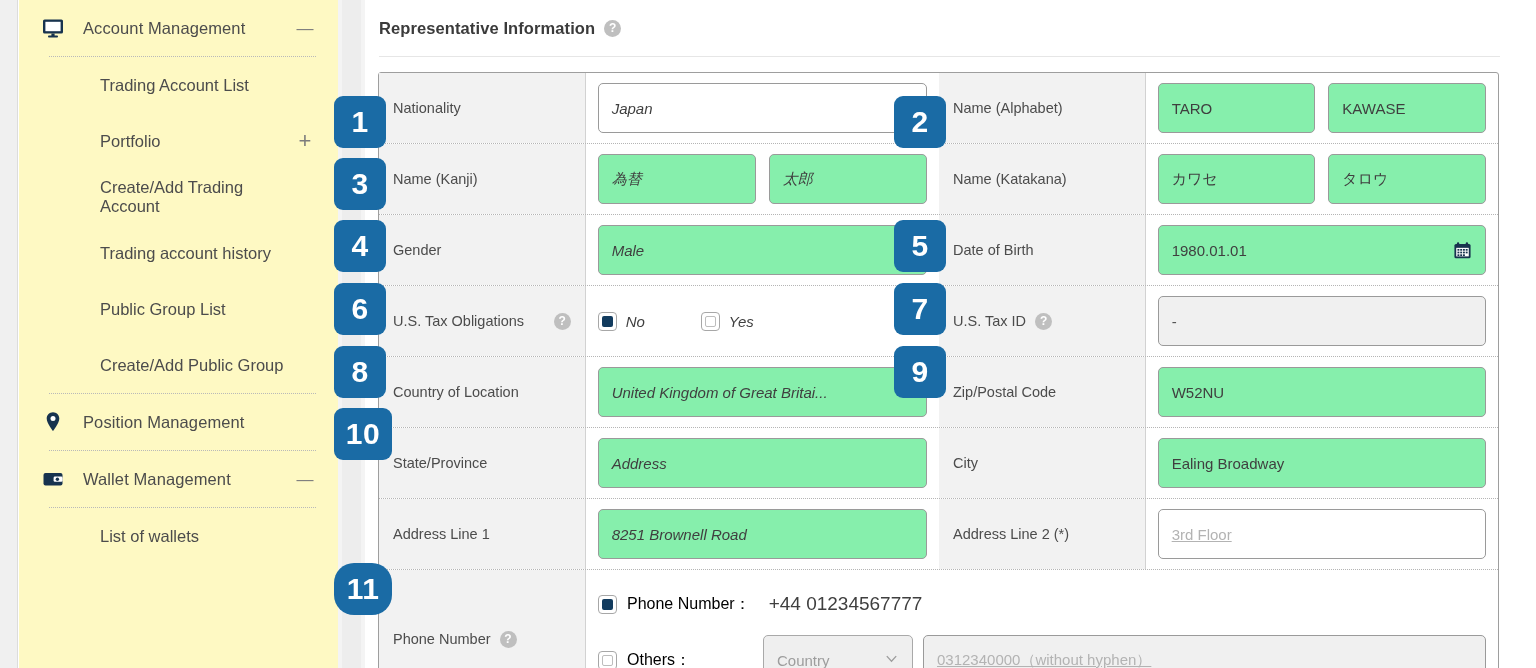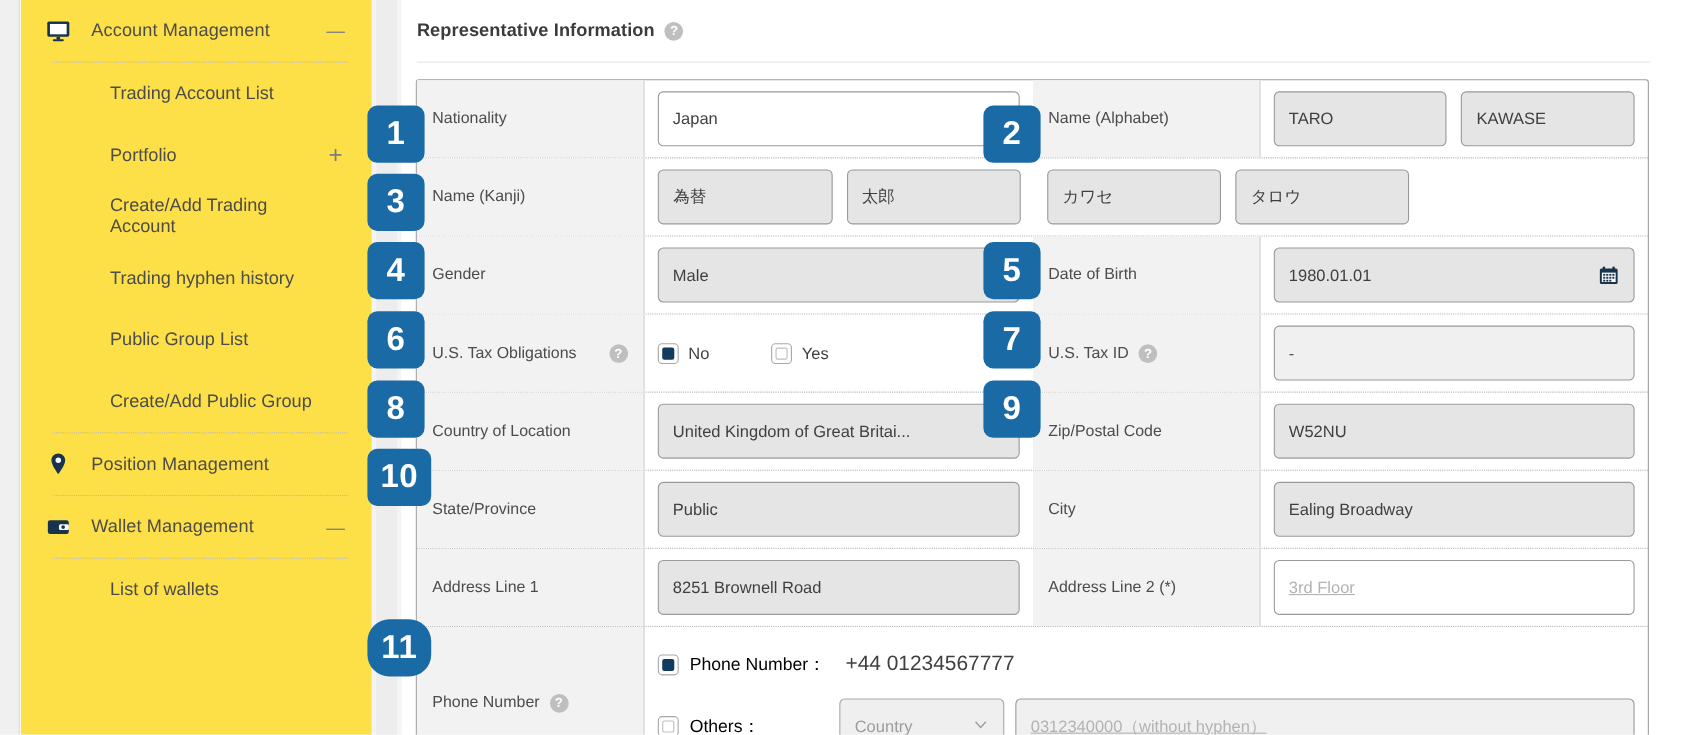--- a/index.html
+++ b/index.html
@@ -14,21 +14,21 @@
 
   
   #left-gutter{
     position:absolute; left:0; top:0; width:18px; height:668px;
     background:#f0f0f0; border-right:1px solid #dcdcdc;
   }
 
   
   #sidebar{
     position:absolute; left:19px; top:0; width:319px; height:668px;
-    background:#fde047; overflow:hidden;
+    background:#fef9c3; overflow:hidden;
   }
   .nav-group-head{
     display:flex; align-items:center; height:56px; padding:0 22px 0 22px;
   }
   .nav-group-head .ico{ width:32px; display:flex; align-items:center; color:#17334e; }
   .nav-group-head .lbl{
     flex:1; font-size:16.5px; color:#4c4c4c; padding-left:10px; letter-spacing:.1px;
   }
   .nav-group-head .tgl{
     width:22px; text-align:center; color:#7d7d7d; font-size:17px; line-height:1;
@@ -82,26 +82,26 @@
   .trow{ display:flex; border-bottom:1px dotted #b5b5b5; }
   .trow:last-child{ border-bottom:none; }
   .th{
     background:#f2f2f2; border-right:1px solid #d2d2d2;
     display:flex; align-items:center;
     font-size:14.5px; color:#4c4c4c; padding:0 14px;
   }
   .th.w1{ width:207px; }
   .th.w2{ width:207px; }
   .td{ display:flex; align-items:center; padding:10px 12px; gap:13px; }
-  .td.w1{ width:354px; }
+  .td.w1{ width:354px;font-style:italic; }
   .td.w2{ width:353px; }
 
   .fld{
     height:50px; border:1px solid #9a9a9a; border-radius:5px;
-    background:#e5e5e5; display:flex; align-items:center;
+    background:#86efac; display:flex; align-items:center;
     padding:0 13px; font-size:15px; color:#3f3f3f;
   }
   .fld.white{ background:#ffffff; }
   .fld.grey{ background:#f0f0f0; color:#555; }
   .fld.grow{ flex:1; }
   .fld.ph{ color:#b3b3b3;text-decoration:underline; }
 
   .fld .cal{ margin-left:auto; display:flex; align-items:center; color:#17334e; }
 
   
@@ -166,21 +166,21 @@
   </div>
   <div class="nav-item">
     <span class="lbl">Portfolio</span>
     <span class="plus">+</span>
   </div>
   <div class="nav-item">
     <span class="lbl">Create/Add Trading Account</span>
     <span class="plus"></span>
   </div>
   <div class="nav-item">
-    <span class="lbl">Trading hyphen history</span>
+    <span class="lbl">Trading account history</span>
     <span class="plus"></span>
   </div>
   <div class="nav-item">
     <span class="lbl">Public Group List</span>
     <span class="plus"></span>
   </div>
   <div class="nav-item">
     <span class="lbl">Create/Add Public Group</span>
     <span class="plus"></span>
   </div>
@@ -244,20 +244,21 @@
         <div class="fld grow">KAWASE</div>
       </div>
     </div>
 
     <div class="trow">
       <div class="th w1">Name (Kanji)</div>
       <div class="td w1">
         <div class="fld grow">為替</div>
         <div class="fld grow">太郎</div>
       </div>
+      <div class="th w2">Name (Katakana)</div>
       <div class="td w2">
         <div class="fld grow">カワセ</div>
         <div class="fld grow">タロウ</div>
       </div>
     </div>
 
     <div class="trow">
       <div class="th w1">Gender</div>
       <div class="td w1">
         <div class="fld grow">Male</div>
@@ -326,21 +327,21 @@
       </div>
       <div class="th w2">Zip/Postal Code</div>
       <div class="td w2">
         <div class="fld grow">W52NU</div>
       </div>
     </div>
 
     <div class="trow">
       <div class="th w1">State/Province</div>
       <div class="td w1">
-        <div class="fld grow">Public</div>
+        <div class="fld grow">Address</div>
       </div>
       <div class="th w2">City</div>
       <div class="td w2">
         <div class="fld grow">Ealing Broadway</div>
       </div>
     </div>
 
     <div class="trow">
       <div class="th w1">Address Line 1</div>
       <div class="td w1">

